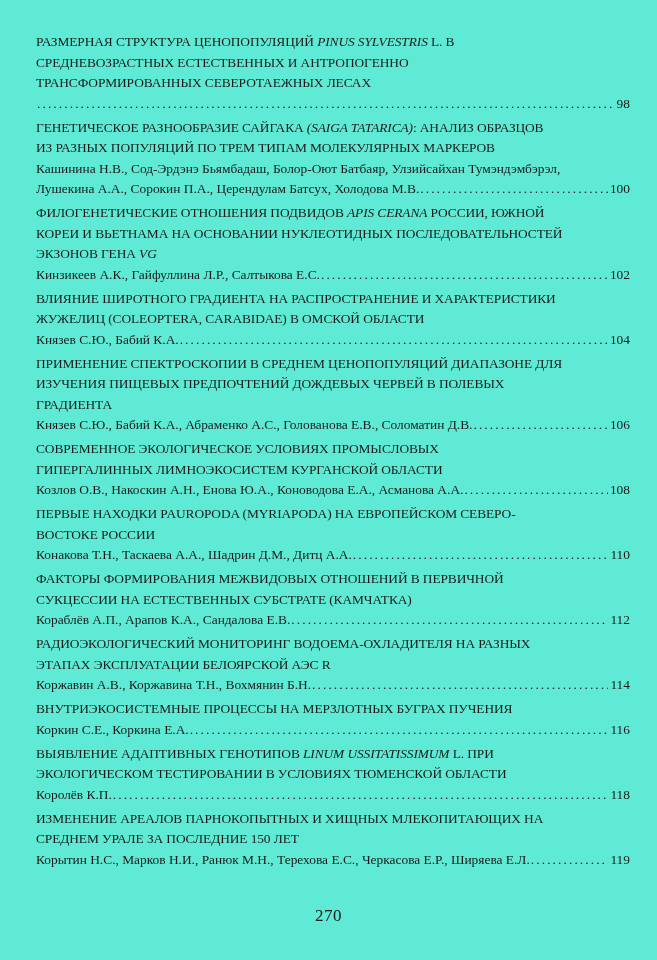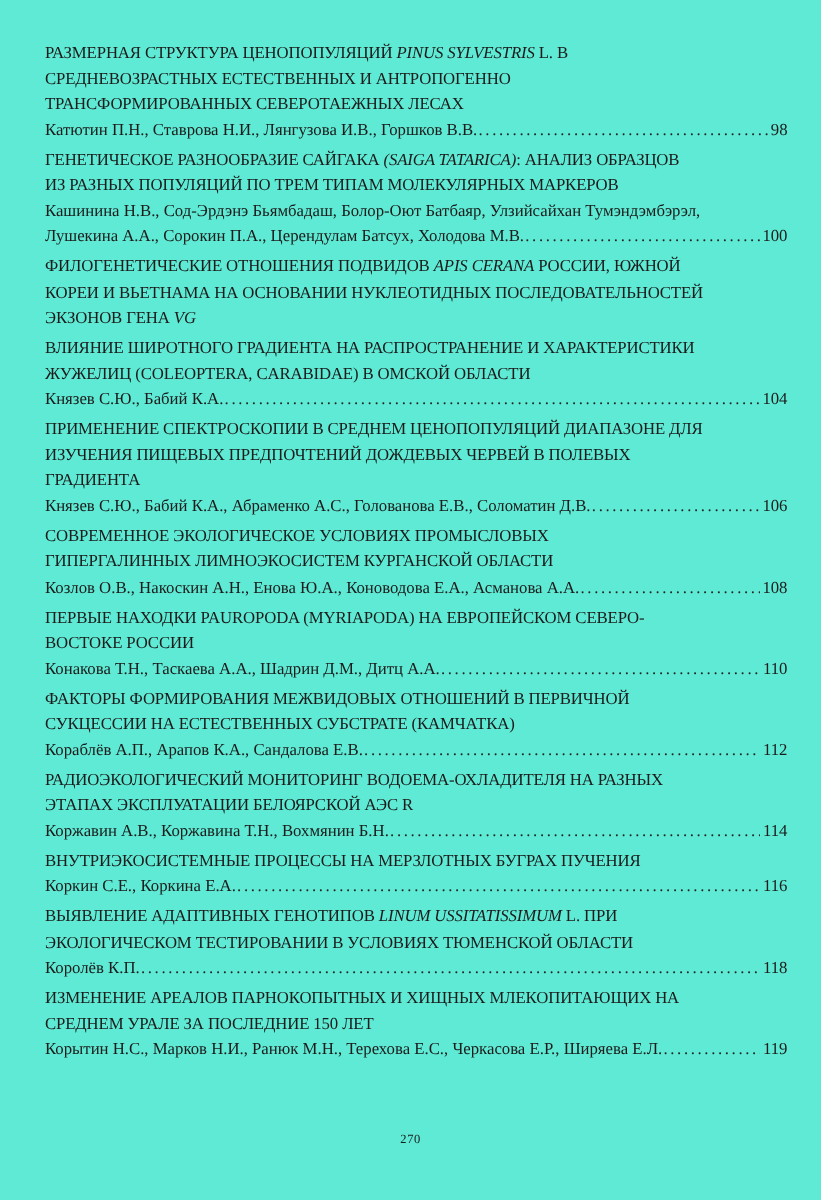--- a/index.html
+++ b/index.html
@@ -45,55 +45,59 @@
   .leader::after {
     content:"........................................................................................................................................................................";
     letter-spacing:2.1px;
     color:#222;
   }
   .pagenum { flex:0 0 auto; padding-left:1px; }
   .footer {
     position:absolute;
     top:906px; left:0; right:0;
     text-align:center;
-    font-size:10px;
+    font-size:17px;
     letter-spacing:0.5px;
   }
 </style>
 </head>
 <body>
 
 <div class="page">
   <main class="content">
   <section class="entry">
     <div class="t-line"><span class="">РАЗМЕРНАЯ СТРУКТУРА ЦЕНОПОПУЛЯЦИЙ </span><span class="it">PINUS SYLVESTRIS</span><span class=""> L. В</span></div>
         <div class="t-line"><span class="">СРЕДНЕВОЗРАСТНЫХ ЕСТЕСТВЕННЫХ И АНТРОПОГЕННО</span></div>
         <div class="t-line"><span class="">ТРАНСФОРМИРОВАННЫХ СЕВЕРОТАЕЖНЫХ ЛЕСАХ</span></div>
         <div class="authors-row">
-      <span class="authors">Катютин П.Н., Ставрова Н.И., Лянгузова И.В., Горшков В.В.</span>
       <span class="leader"></span>
       <span class="pagenum">98</span>
     </div>
   </section>
 
   <section class="entry">
     <div class="t-line"><span class="">ГЕНЕТИЧЕСКОЕ РАЗНООБРАЗИЕ САЙГАКА </span><span class="it">(SAIGA TATARICA)</span><span class="">: АНАЛИЗ ОБРАЗЦОВ</span></div>
         <div class="t-line"><span class="">ИЗ РАЗНЫХ ПОПУЛЯЦИЙ ПО ТРЕМ ТИПАМ МОЛЕКУЛЯРНЫХ МАРКЕРОВ</span></div>
         <div class="a-pre">Кашинина Н.В., Сод-Эрдэнэ Бьямбадаш, Болор-Оют Батбаяр, Улзийсайхан Тумэндэмбэрэл,</div>
         <div class="authors-row">
       <span class="authors">Лушекина А.А., Сорокин П.А., Церендулам Батсух, Холодова М.В. </span>
       <span class="leader"></span>
       <span class="pagenum">100</span>
     </div>
   </section>
 
   <section class="entry">
     <div class="t-line"><span class="">ФИЛОГЕНЕТИЧЕСКИЕ ОТНОШЕНИЯ ПОДВИДОВ </span><span class="it">APIS CERANA</span><span class=""> РОССИИ, ЮЖНОЙ</span></div>
         <div class="t-line"><span class="">КОРЕИ И ВЬЕТНАМА НА ОСНОВАНИИ НУКЛЕОТИДНЫХ ПОСЛЕДОВАТЕЛЬНОСТЕЙ</span></div>
         <div class="t-line"><span class="">ЭКЗОНОВ ГЕНА </span><span class="it">VG</span></div>
+        <div class="authors-row">
+      <span class="authors">Кинзикеев А.К., Гайфуллина Л.Р., Салтыкова Е.С.</span>
+      <span class="leader"></span>
+      <span class="pagenum">102</span>
+    </div>
   </section>
 
   <section class="entry">
     <div class="t-line"><span class="">ВЛИЯНИЕ ШИРОТНОГО ГРАДИЕНТА НА РАСПРОСТРАНЕНИЕ И ХАРАКТЕРИСТИКИ</span></div>
         <div class="t-line"><span class="">ЖУЖЕЛИЦ (COLEOPTERA, CARABIDAE) В ОМСКОЙ ОБЛАСТИ</span></div>
         <div class="authors-row">
       <span class="authors">Князев С.Ю., Бабий К.А. </span>
       <span class="leader"></span>
       <span class="pagenum">104</span>
     </div>

